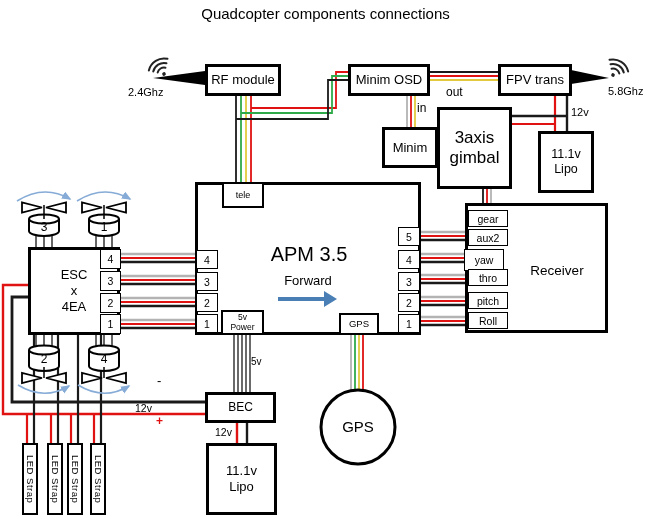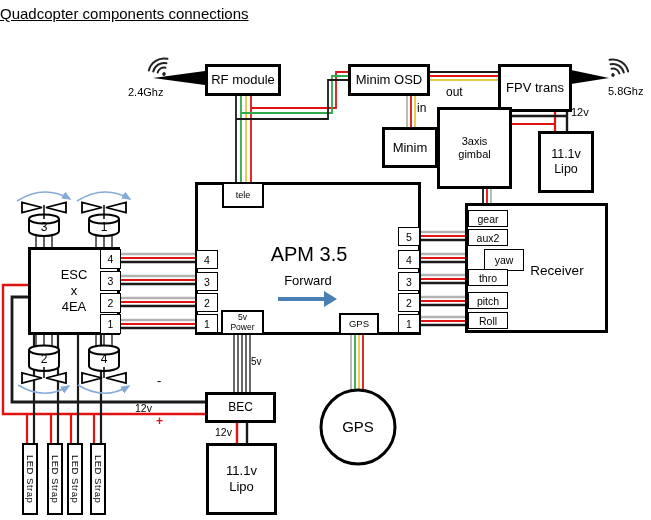--- a/index.html
+++ b/index.html
@@ -10,21 +10,21 @@
       display:flex;align-items:center;justify-content:center;text-align:center;
       font-size:13px;line-height:1.2;z-index:2;}
   .bx.sub{border-width:2px;}
   .port{position:absolute;box-sizing:border-box;background:#fff;border:1.5px solid #000;
         display:flex;align-items:center;justify-content:center;font-size:10.5px;z-index:3;}
   .pre{white-space:pre-line;}
   .lbl{position:absolute;z-index:4;font-size:11px;line-height:1.1;}
   .center{text-align:center;}
   .strap{border-width:2px;font-size:9.5px;writing-mode:vertical-rl;text-orientation:mixed;
          letter-spacing:.5px;}
-  #title{left:0;right:0;top:6px;font-size:15px;text-decoration:underline;}
+  #title{left:0;right:0;top:6px;font-size:15px;text-align:center;}
   .arrow-line{position:absolute;left:278px;top:297px;width:46px;height:4px;background:#4a7fb5;z-index:3;}
   .arrow-head{position:absolute;left:324px;top:291px;width:0;height:0;z-index:3;
       border-top:8px solid transparent;border-bottom:8px solid transparent;border-left:13px solid #4a7fb5;}
   .mnum{position:absolute;z-index:3;font-size:12px;text-align:center;width:24px;}
   .red{color:#e01212;font-weight:bold;}
 </style>
 </head>
 <body>
 
 <div id="stage">
@@ -210,39 +210,39 @@
       </g>
     </g>
 
     <circle cx="358" cy="427" r="37" fill="#fff" stroke="#000" stroke-width="3"></circle>
   </svg>
 
   <div id="title" class="lbl">Quadcopter components connections</div>
 
   <div class="bx" style="left:205px;top:64px;width:76px;height:32px">RF module</div>
   <div class="bx" style="left:348px;top:64px;width:82px;height:32px">Minim OSD</div>
-  <div class="bx" style="left:498px;top:64px;width:74px;height:48px">FPV trans</div>
+  <div class="bx" style="left:498px;top:64px;width:74px;height:32px">FPV trans</div>
 
   <div class="lbl" style="left:128px;top:86px;width:44px">2.4Ghz</div>
   <div class="lbl" style="left:608px;top:85px;width:44px">5.8Ghz</div>
   <div class="lbl" style="left:446px;top:86px;width:30px;font-size:12px">out</div>
   <div class="lbl" style="left:417px;top:102px;width:20px;font-size:12px">in</div>
   <div class="lbl" style="left:571px;top:106px">12v</div>
 
   <div class="bx" style="left:382px;top:127px;width:56px;height:41px">Minim</div>
-  <div class="bx pre" style="left:437px;top:107px;width:75px;height:82px;font-size:11px">3axis
+  <div class="bx pre" style="left:437px;top:107px;width:75px;height:82px;font-size:17px">3axis
 gimbal</div>
   <div class="bx pre" style="left:538px;top:131px;width:56px;height:62px;font-size:12.5px">11.1v
 Lipo</div>
 
   <div class="bx" style="left:465px;top:203px;width:143px;height:130px"></div>
   <div class="lbl center" style="left:507px;top:264px;width:100px;font-size:13.5px">Receiver</div>
   <div class="port" style="left:468px;top:210px;width:40px;height:17px">gear</div>
   <div class="port" style="left:468px;top:229px;width:40px;height:17px">aux2</div>
-  <div class="port" style="left:484px;top:249px;width:40px;height:22px">yaw</div>
+  <div class="port" style="left:464px;top:249px;width:40px;height:22px">yaw</div>
   <div class="port" style="left:468px;top:269px;width:40px;height:17px">thro</div>
   <div class="port" style="left:468px;top:292px;width:40px;height:17px">pitch</div>
   <div class="port" style="left:468px;top:312px;width:40px;height:17px">Roll</div>
 
   <div class="bx" style="left:195px;top:182px;width:226px;height:153px"></div>
   <div class="lbl center" style="left:249px;top:243px;width:120px;font-size:20px">APM 3.5</div>
   <div class="lbl center" style="left:268px;top:274px;width:80px;font-size:13px">Forward</div>
   <div class="arrow-line"></div>
   <div class="arrow-head"></div>
   <div class="bx sub" style="left:222px;top:182px;width:42px;height:26px;font-size:9px">tele</div>

